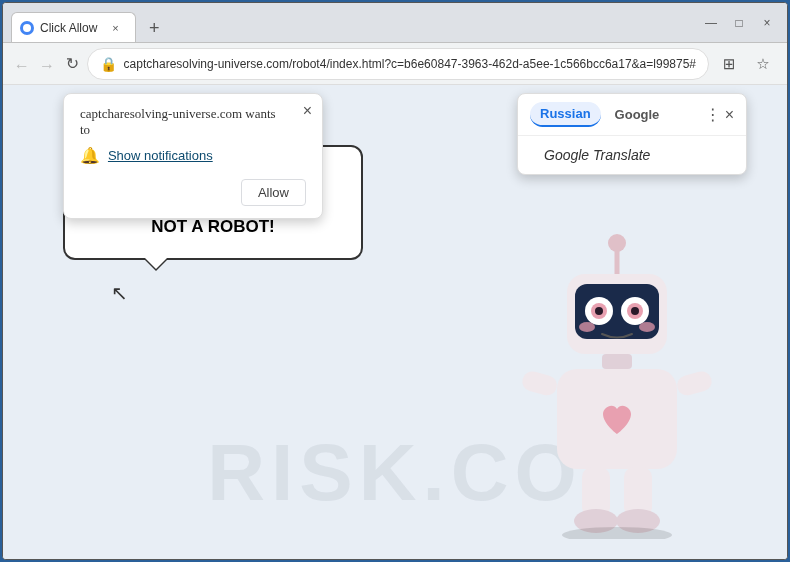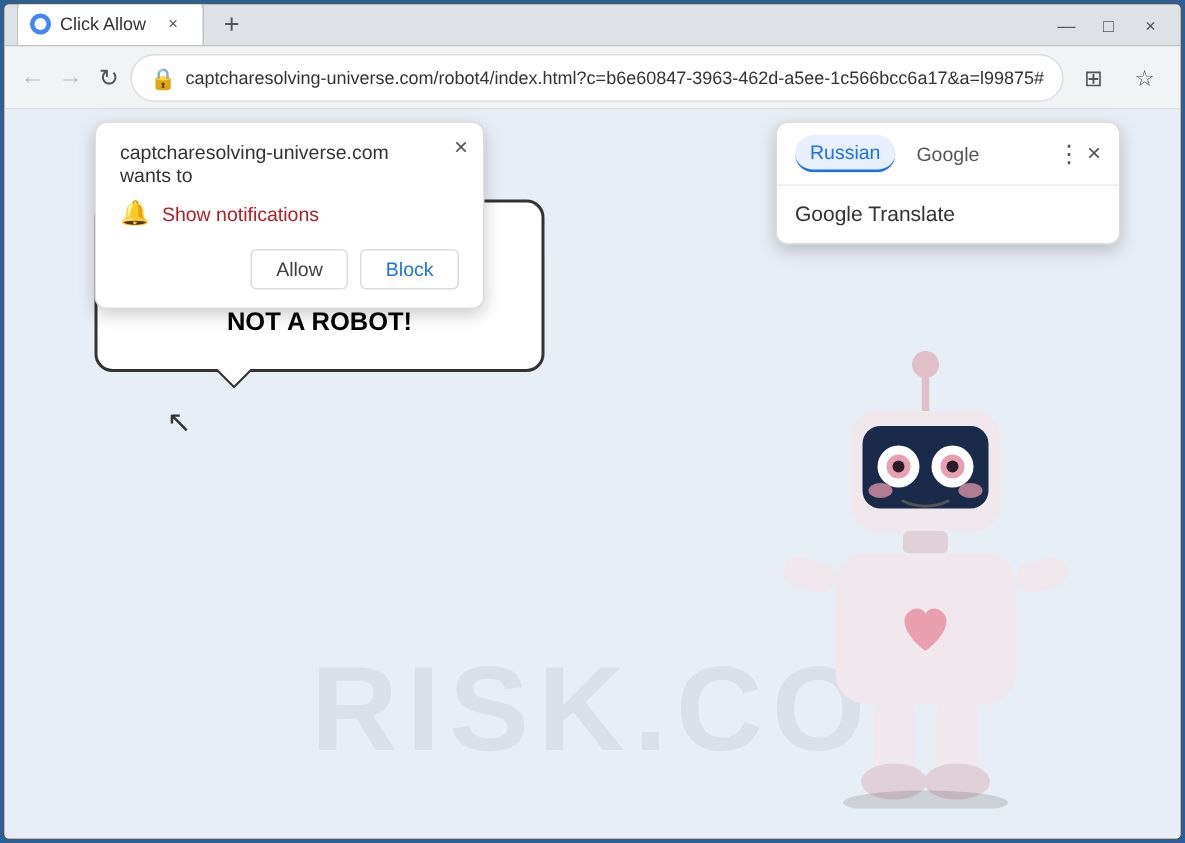--- a/index.html
+++ b/index.html
@@ -13,21 +13,21 @@
       background: #fff;
       border: 1px solid #555;
       display: flex;
       flex-direction: column;
       border-radius: 4px;
       overflow: hidden;
     }
 
     
     .title-bar {
-      height: 28px;
+      height: 40px;
       background: #dee1e6;
       display: flex;
       align-items: center;
       padding: 0 8px;
       border-bottom: 1px solid #c0c0c0;
       flex-shrink: 0;
     }
     .tab-strip {
       display: flex;
       align-items: flex-end;
@@ -272,34 +272,36 @@
       right: 10px;
       font-size: 16px;
       color: #555;
       cursor: pointer;
     }
     .popup-site {
       font-size: 13px;
       color: #333;
       margin-bottom: 8px;
       padding-right: 20px;
+      font-family: Liberation Serif, serif;
     }
     .popup-notification-row {
       display: flex;
       align-items: center;
       gap: 8px;
       margin-bottom: 14px;
     }
     .bell-icon {
       font-size: 16px;
       color: #555;
     }
     .popup-notification-text {
       font-size: 13px;
-      color: #b91c1c;
+      color: #0c4a6e;
+      text-decoration: underline;
     }
     .popup-buttons {
       display: flex;
       gap: 8px;
       justify-content: flex-end;
     }
     .btn-allow {
       background: #fff;
       border: 1px solid #dadce0;
       border-radius: 4px;
@@ -338,21 +340,21 @@
       align-items: center;
       padding: 8px 12px;
       border-bottom: 1px solid #eee;
       gap: 4px;
     }
     .lang-btn {
       padding: 4px 10px;
       border-radius: 16px;
       font-size: 13px;
       cursor: pointer;
-      font-weight: 400;
+      font-weight: 700;
     }
     .lang-btn.active {
       background: #e8f0fe;
       color: #1a73e8;
       border-bottom: 2px solid #1a73e8;
     }
     .lang-btn.inactive {
       color: #555;
     }
     .translate-more {
@@ -360,21 +362,22 @@
       font-size: 16px;
       color: #555;
       cursor: pointer;
     }
     .translate-close {
       font-size: 16px;
       color: #555;
       cursor: pointer;
     }
     .translate-body {
-      padding: 10px 12px;
+      padding: 10px 26px;
+      font-style: italic;
     }
     .translate-service {
       font-size: 14px;
       color: #333;
     }
 
     
     .robot-svg { width: 100%; height: 100%; }
   </style>
 </head>
@@ -467,21 +470,20 @@
 
     <div class="notification-popup">
       <span class="popup-close">×</span>
       <div class="popup-site">captcharesolving-universe.com wants to</div>
       <div class="popup-notification-row">
         <span class="bell-icon">🔔</span>
         <span class="popup-notification-text">Show notifications</span>
       </div>
       <div class="popup-buttons">
         <button class="btn-allow">Allow</button>
-        <button class="btn-block">Block</button>
       </div>
     </div>
 
     <div class="translate-popup">
       <div class="translate-header">
         <span class="lang-btn active">Russian</span>
         <span class="lang-btn inactive">Google</span>
         <span class="translate-more">⋮</span>
         <span class="translate-close">×</span>
       </div>

